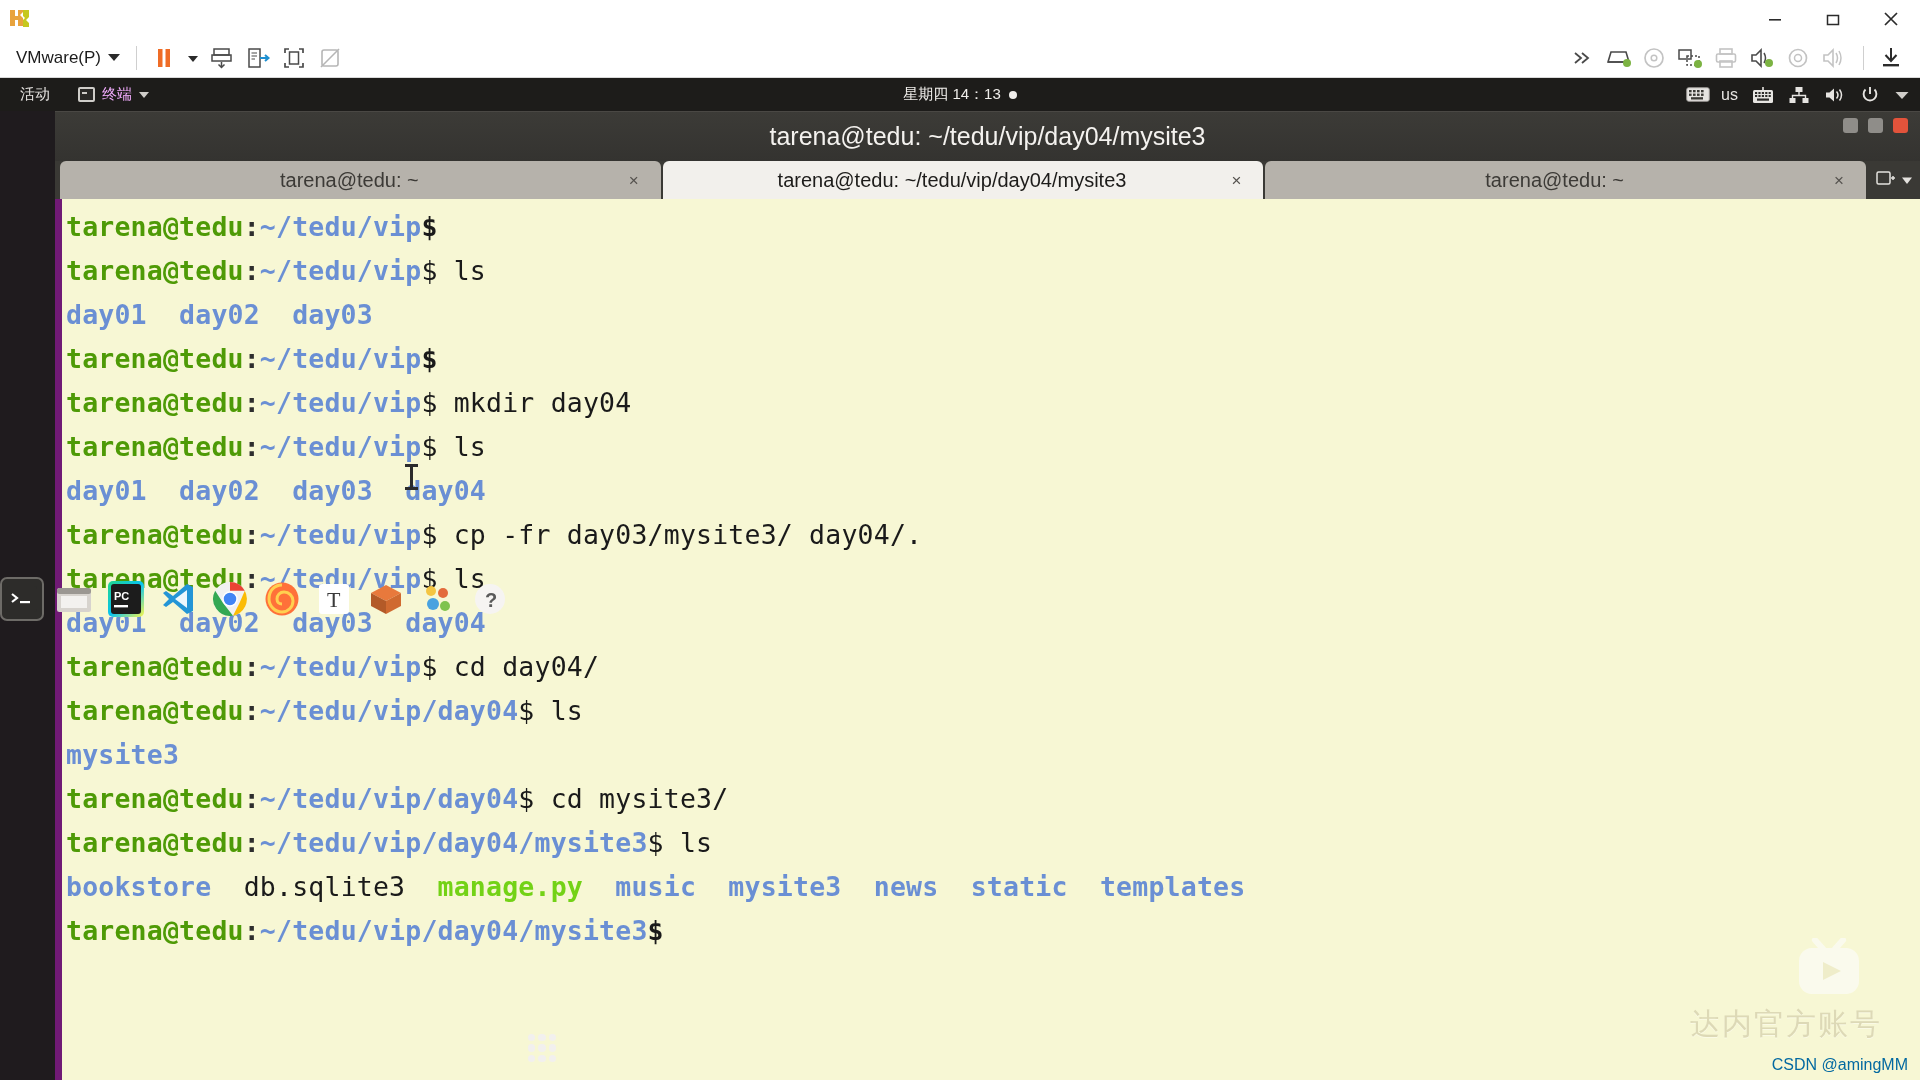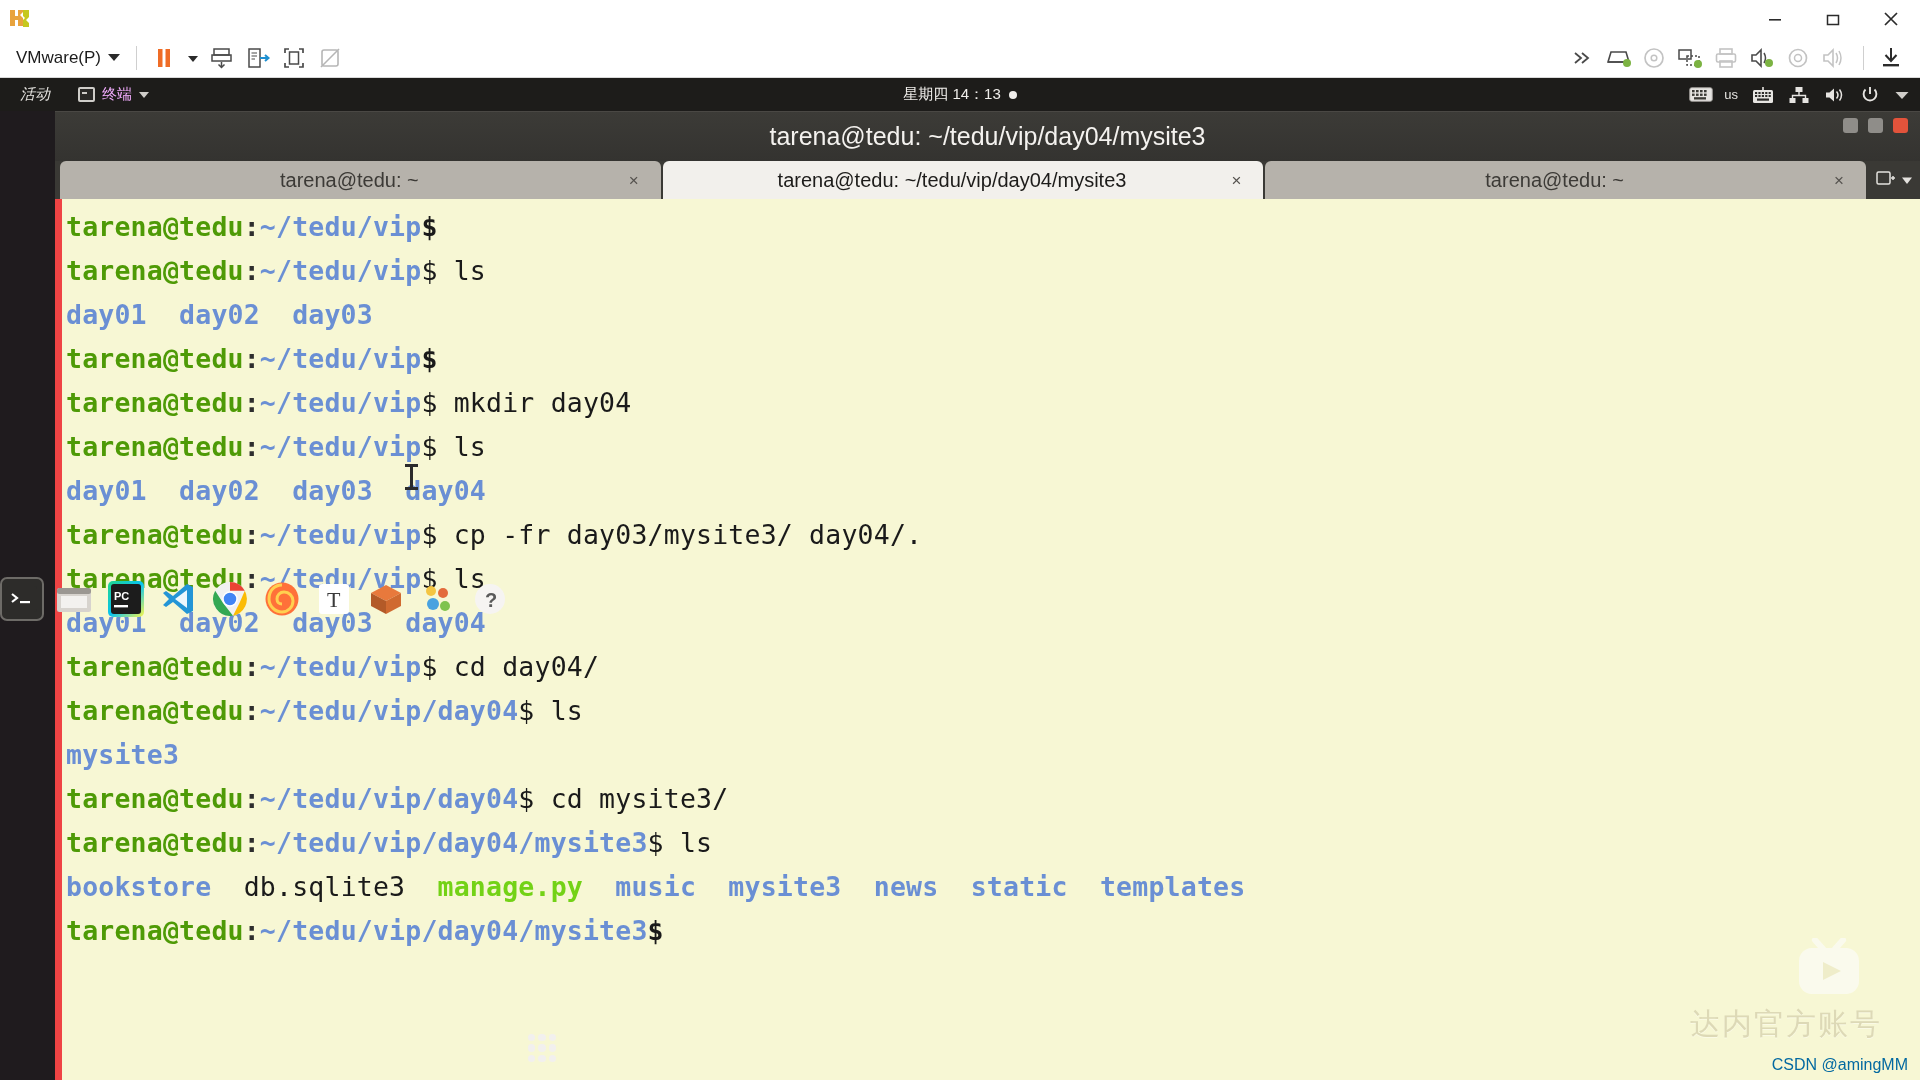--- a/index.html
+++ b/index.html
@@ -90,21 +90,21 @@
   
   .gnome-panel {
     height: 33px; flex: 0 0 33px;
     background: #1d1c1a;
     display: flex; align-items: center;
     color: #e8e6e3; font-size: 15px;
     padding: 0 10px;
     position: relative;
     z-index: 40;
   }
-  .gp-activities { padding: 0 10px; color: #e6e4e1; font-style: italic; }
+  .gp-activities { padding: 0 10px; color: #e6e4e1; }
   .gp-appmenu {
     display: flex; align-items: center; gap: 7px;
     padding: 0 8px; margin-left: 10px; color: #f0abfc;
   }
   .gp-app-ico {
     width: 17px; height: 15px; border: 2px solid #cfcdc9;
     border-radius: 2px; position: relative; background: #2a2927;
   }
   .gp-app-ico::before {
     content: ""; position: absolute; left: 2px; top: 3px;
@@ -228,21 +228,21 @@
     display: flex; align-items: center; justify-content: center; gap: 5px;
     color: #e4e2de;
   }
 
   
   .term-body {
     flex: 1 1 auto;
     background: #f7f7d4;
     position: relative;
     overflow: hidden;
-    border-left: 7px solid #ef4444;
+    border-left: 7px solid #701a75;
   }
   .term-text {
     padding: 6px 0 0 4px;
     font-family: "DejaVu Sans Mono", "Liberation Mono", monospace;
     font-size: 26.5px;
     line-height: 44px;
     white-space: pre;
     font-weight: 700;
     letter-spacing: 0.2px;
   }
@@ -446,21 +446,21 @@
                 <rect x="7" y="3" width="2.6" height="2.3"></rect>
                 <rect x="11" y="3" width="2.6" height="2.3"></rect>
                 <rect x="15" y="3" width="2.6" height="2.3"></rect>
                 <rect x="3" y="6.6" width="2.6" height="2.3"></rect>
                 <rect x="7" y="6.6" width="2.6" height="2.3"></rect>
                 <rect x="11" y="6.6" width="2.6" height="2.3"></rect>
                 <rect x="15" y="6.6" width="2.6" height="2.3"></rect>
                 <rect x="5" y="10.2" width="12" height="2.3"></rect>
               </g>
             </svg>
-          <span style="font-size:13px;margin-left:11px;">us</span>
+          <span style="font-size:16px;margin-left:11px;">us</span>
         </span>
         <span class="gp-ind">
           <svg width="22" height="18" viewBox="0 0 22 18">
               <rect x="1" y="4" width="20" height="13" rx="1.5" fill="#e6e4e1"></rect>
               <path d="M11 1 L11 4" stroke="#e6e4e1" stroke-width="1.6"></path>
               <g fill="#2c2b29">
                 <rect x="3" y="6" width="2.2" height="2"></rect>
                 <rect x="6.4" y="6" width="2.2" height="2"></rect>
                 <rect x="9.8" y="6" width="2.2" height="2"></rect>
                 <rect x="13.2" y="6" width="2.2" height="2"></rect>

